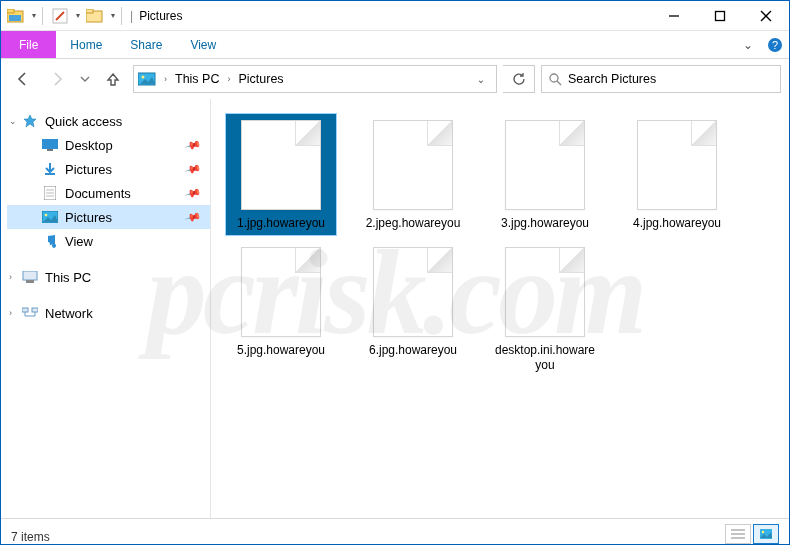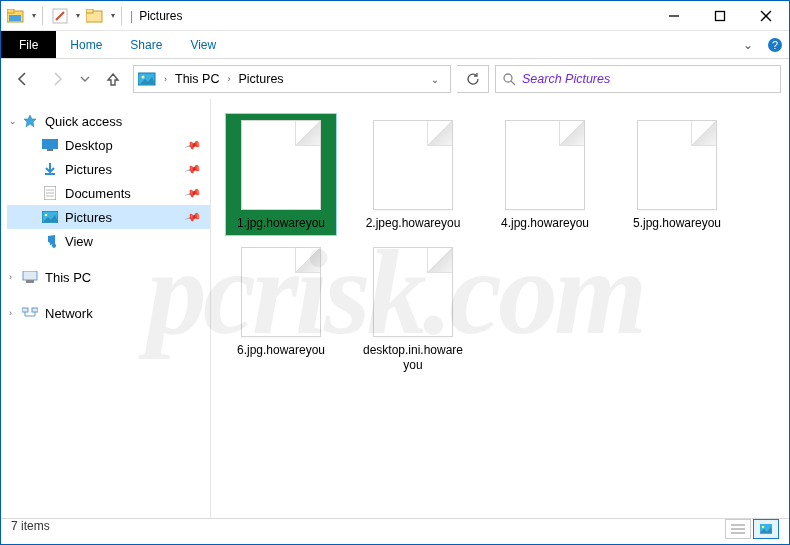--- a/index.html
+++ b/index.html
@@ -12,59 +12,59 @@
 .tb-icon { width: 22px; height: 22px; display: flex; align-items: center; justify-content: center; }
 .tb-sep { width: 1px; height: 18px; background: #ccc; margin: 0 2px; }
 .tb-dd { font-size: 8px; color: #555; margin-left: 1px; }
 .titlebar-title { font-size: 12px; color: #000; margin-left: 6px; display:flex; align-items:center; gap:6px;}
 .titlebar-title .bar { color:#888; }
 .win-controls { margin-left: auto; display: flex; }
 .win-btn { width: 46px; height: 30px; display: flex; align-items: center; justify-content: center; }
 
 
 .ribbon { height: 28px; display: flex; align-items: stretch; border-bottom: 1px solid #dadada; font-size: 12px; }
-.file-tab { background: #000000; color: #fff; padding: 0 18px; display: flex; align-items: center; }
+.file-tab { background: #d946ef; color: #fff; padding: 0 18px; display: flex; align-items: center; }
 .rtab { padding: 0 14px; display: flex; align-items: center; color: #0369a1; }
 .ribbon .spacer { flex: 1; }
 .ribbon .expand { width: 26px; display: flex; align-items: center; justify-content: center; color: #555; font-size: 12px; }
 .ribbon .help { width: 28px; display: flex; align-items: center; justify-content: center; }
 
 
 .navrow { height: 40px; display: flex; align-items: center; padding: 4px 8px; gap: 6px; }
 .nav-btn { width: 28px; height: 28px; display: flex; align-items: center; justify-content: center; color: #666; border-radius: 2px; }
 .nav-btn.disabled { color: #bbb; }
 .addrbox { flex: 1; height: 28px; border: 1px solid #ccc; display: flex; align-items: center; padding: 0 4px; gap: 4px; font-size: 12.5px; }
 .addr-seg { display: flex; align-items: center; gap: 4px; }
 .addr-chev { font-size: 9px; color: #555; padding: 0 4px; }
 .addr-dd-area { margin-left:auto; display:flex; align-items:center; }
 .addr-dd { width: 22px; height: 26px; display: flex; align-items: center; justify-content: center; color:#555; font-size:10px;}
 .refresh-btn { width: 32px; height: 28px; border:1px solid #ccc; border-left:none; display:flex; align-items:center; justify-content:center; }
-.searchbox { width: 286px; height: 28px; border: 1px solid #ccc; display: flex; align-items: center; padding: 0 6px; gap: 6px; font-size: 12.5px; color: #6d28d9; font-style: italic; }
+.searchbox { width: 240px; height: 28px; border: 1px solid #ccc; display: flex; align-items: center; padding: 0 6px; gap: 6px; font-size: 12.5px; color: #000000; }
 
 
 .body { flex: 1; display: flex; overflow: hidden; }
 .sidebar { width: 210px; border-right: 1px solid #e5e5e5; padding: 10px 0 6px 6px; font-size: 13px; overflow-y:auto;}
 .side-item { display: flex; align-items: center; height: 24px; padding-left: 14px; gap: 6px; position: relative; }
 .side-item.child { padding-left: 34px; }
 .side-item.selected { background: #cde8ff; }
 .side-item .pin { margin-left: auto; margin-right: 10px; color: #777; font-size: 11px; transform: rotate(30deg);}
 .side-item .chev { position: absolute; left: 2px; font-size: 9px; color: #666; }
 .side-group-gap { height: 12px; }
 .sicon { width: 18px; height: 16px; display:flex; align-items:center; justify-content:center; }
 
 .content { flex: 1; padding: 14px 10px 4px 14px; overflow:auto; }
 .grid { display: flex; flex-wrap: wrap; gap: 4px 20px; align-content: flex-start; }
 .file { width: 112px; display: flex; flex-direction: column; align-items: center; padding: 6px 2px 4px; border: 1px solid transparent; }
-.file.selected { border: 1px solid #99d1ff; background: #15803d; }
+.file.selected { border: 1px solid #99d1ff; background: #0369a1; }
 .file-icon { width: 80px; height: 90px; background: #fff; border: 1px solid #d5d5d5; position: relative; margin-bottom: 6px; box-shadow: 0 1px 2px rgba(0,0,0,0.04);}
 .file-icon::before { content: ""; position: absolute; top: 0; right: 0; width: 24px; height: 24px; background: linear-gradient(135deg, #fff 0%, #fff 48%, #e2e2e2 50%, #f5f5f5 100%); border-left: 1px solid #e0e0e0; border-bottom: 1px solid #e0e0e0; }
 .file-label { font-size: 12px; text-align: center; line-height: 1.25; word-break: break-word; max-width: 108px; }
 
 
-.statusbar { height: 26px; border-top: 1px solid #dadada; display: flex; align-items: flex-start; font-size: 12px; padding: 0 10px; }
+.statusbar { height: 26px; border-top: 1px solid #dadada; display: flex; align-items: flex-end; font-size: 12px; padding: 0 10px; }
 .status-left { color: #333; }
 .status-right { margin-left: auto; display: flex; gap: 2px; }
 .view-btn { width: 26px; height: 20px; border: 1px solid #ccc; display: flex; align-items: center; justify-content: center; background:#fff;}
 .view-btn.active { border-color: #1979ca; background:#e5f3ff;}
 
 
 .watermark { position:absolute; top:0; left:0; right:0; bottom:0; display:flex; align-items:center; justify-content:center; pointer-events:none; font-size:120px; font-weight:700; color:rgba(0,0,0,0.06); font-style:italic; transform:translateY(20px); font-family: Georgia, serif; letter-spacing:-4px;}
 </style>
 </head>
 <body>
@@ -295,20 +295,24 @@
         <div class="file selected">
           <div class="file-icon"></div>
           <div class="file-label">1.jpg.howareyou</div>
         </div>
         <div class="file">
           <div class="file-icon"></div>
           <div class="file-label">2.jpeg.howareyou</div>
         </div>
         <div class="file">
           <div class="file-icon"></div>
+          <div class="file-label">3.jpg.howareyou</div>
+        </div>
+        <div class="file">
+          <div class="file-icon"></div>
           <div class="file-label">4.jpg.howareyou</div>
         </div>
         <div class="file">
           <div class="file-icon"></div>
           <div class="file-label">5.jpg.howareyou</div>
         </div>
         <div class="file">
           <div class="file-icon"></div>
           <div class="file-label">6.jpg.howareyou</div>
         </div>

